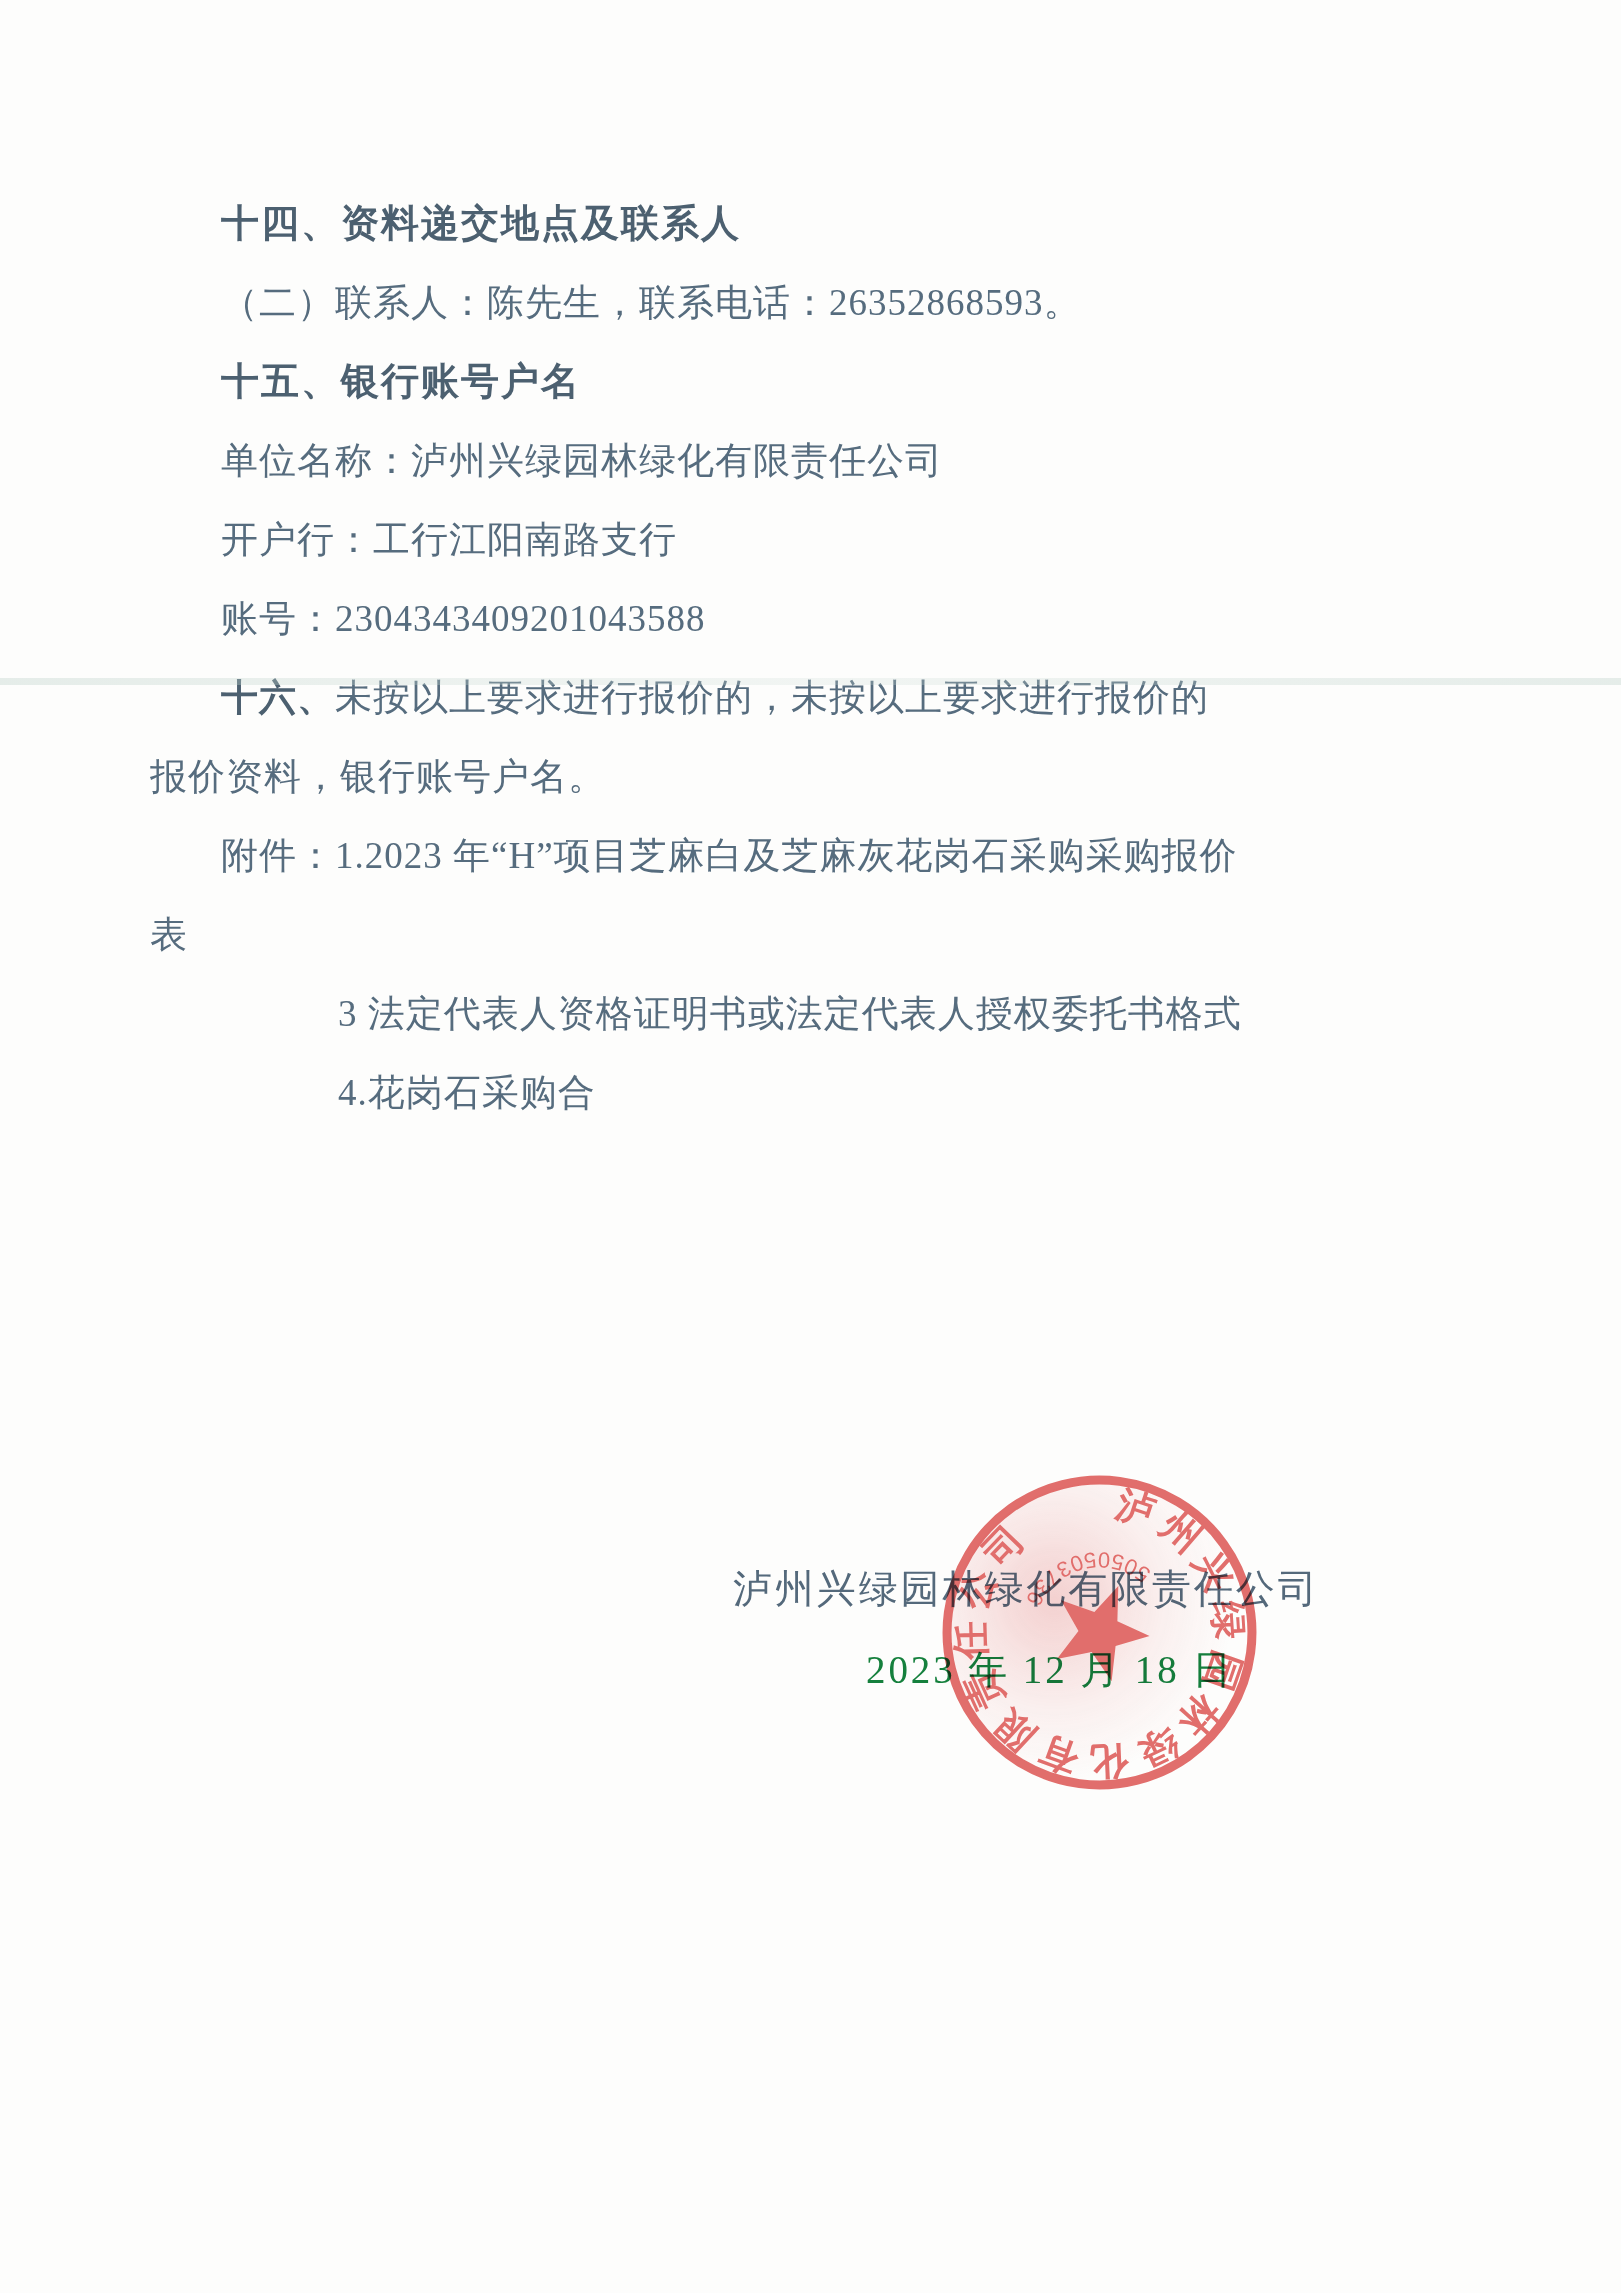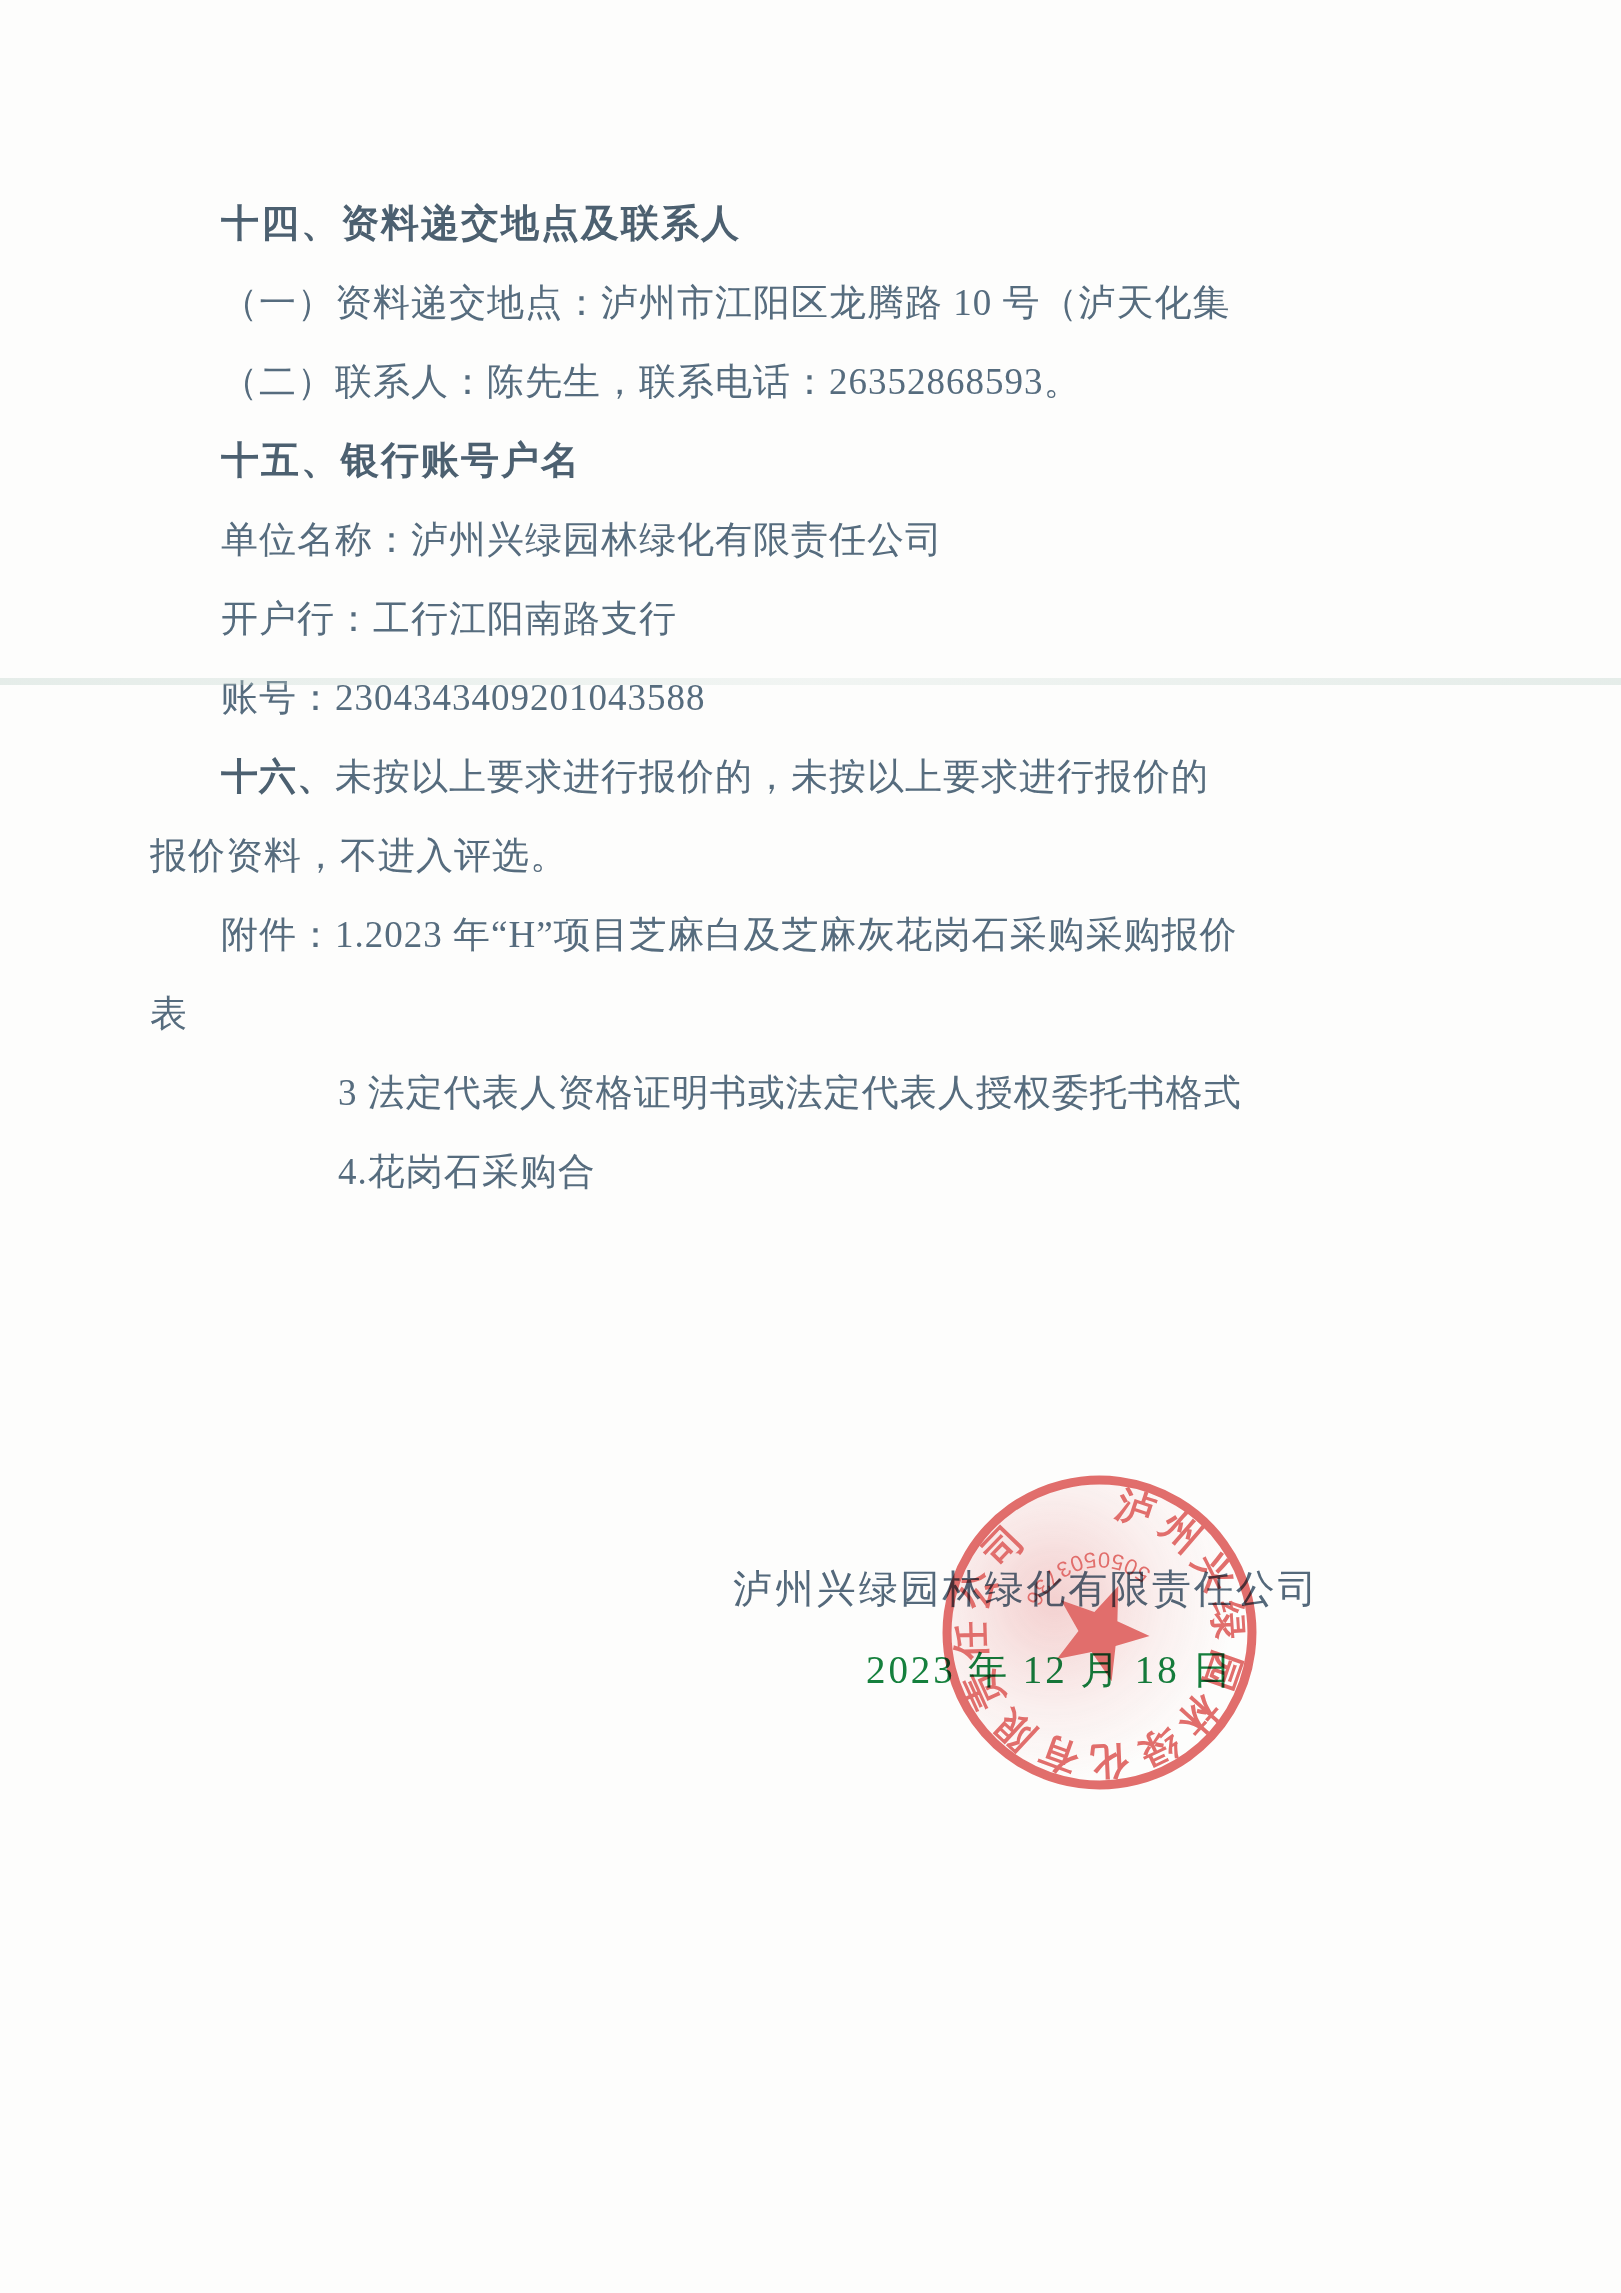--- a/index.html
+++ b/index.html
@@ -43,28 +43,27 @@
     transform:rotate(166deg);
     opacity:.82;mix-blend-mode:multiply;
   }
   .seal svg{width:100%;height:100%;}
 </style>
 </head>
 <body>
 
 <div class="doc">
   <div class="line heading ind2">十四、资料递交地点及联系人</div>
-  <div class="line ind2">（一）资料递交地点：泸州市江阳区龙腾路 10 号（泸天化集</div>
   <div class="line ind2">（二）联系人：陈先生，联系电话：26352868593。</div>
   <div class="line heading ind2">十五、银行账号户名</div>
   <div class="line ind2">单位名称：泸州兴绿园林绿化有限责任公司</div>
   <div class="line ind2">开户行：工行江阳南路支行</div>
   <div class="line ind2">账号：2304343409201043588</div>
   <div class="line ind2"><span class="bold-prefix">十六、</span><span>未按以上要求进行报价的，未按以上要求进行报价的</span></div>
-  <div class="line">报价资料，不进入评选。</div>
+  <div class="line">报价资料，银行账号户名。</div>
   <div class="line ind2">附件：1.2023 年“H”项目芝麻白及芝麻灰花岗石采购采购报价</div>
   <div class="line">表</div>
   <div class="line ind5">3 法定代表人资格证明书或法定代表人授权委托书格式</div>
   <div class="line ind5">4.花岗石采购合</div>
 </div>
 
 <div class="scan-band"></div>
 
 <div class="sig-company">泸州兴绿园林绿化有限责任公司</div>
 <div class="sig-date">2023 年 12 月 18 日</div>

